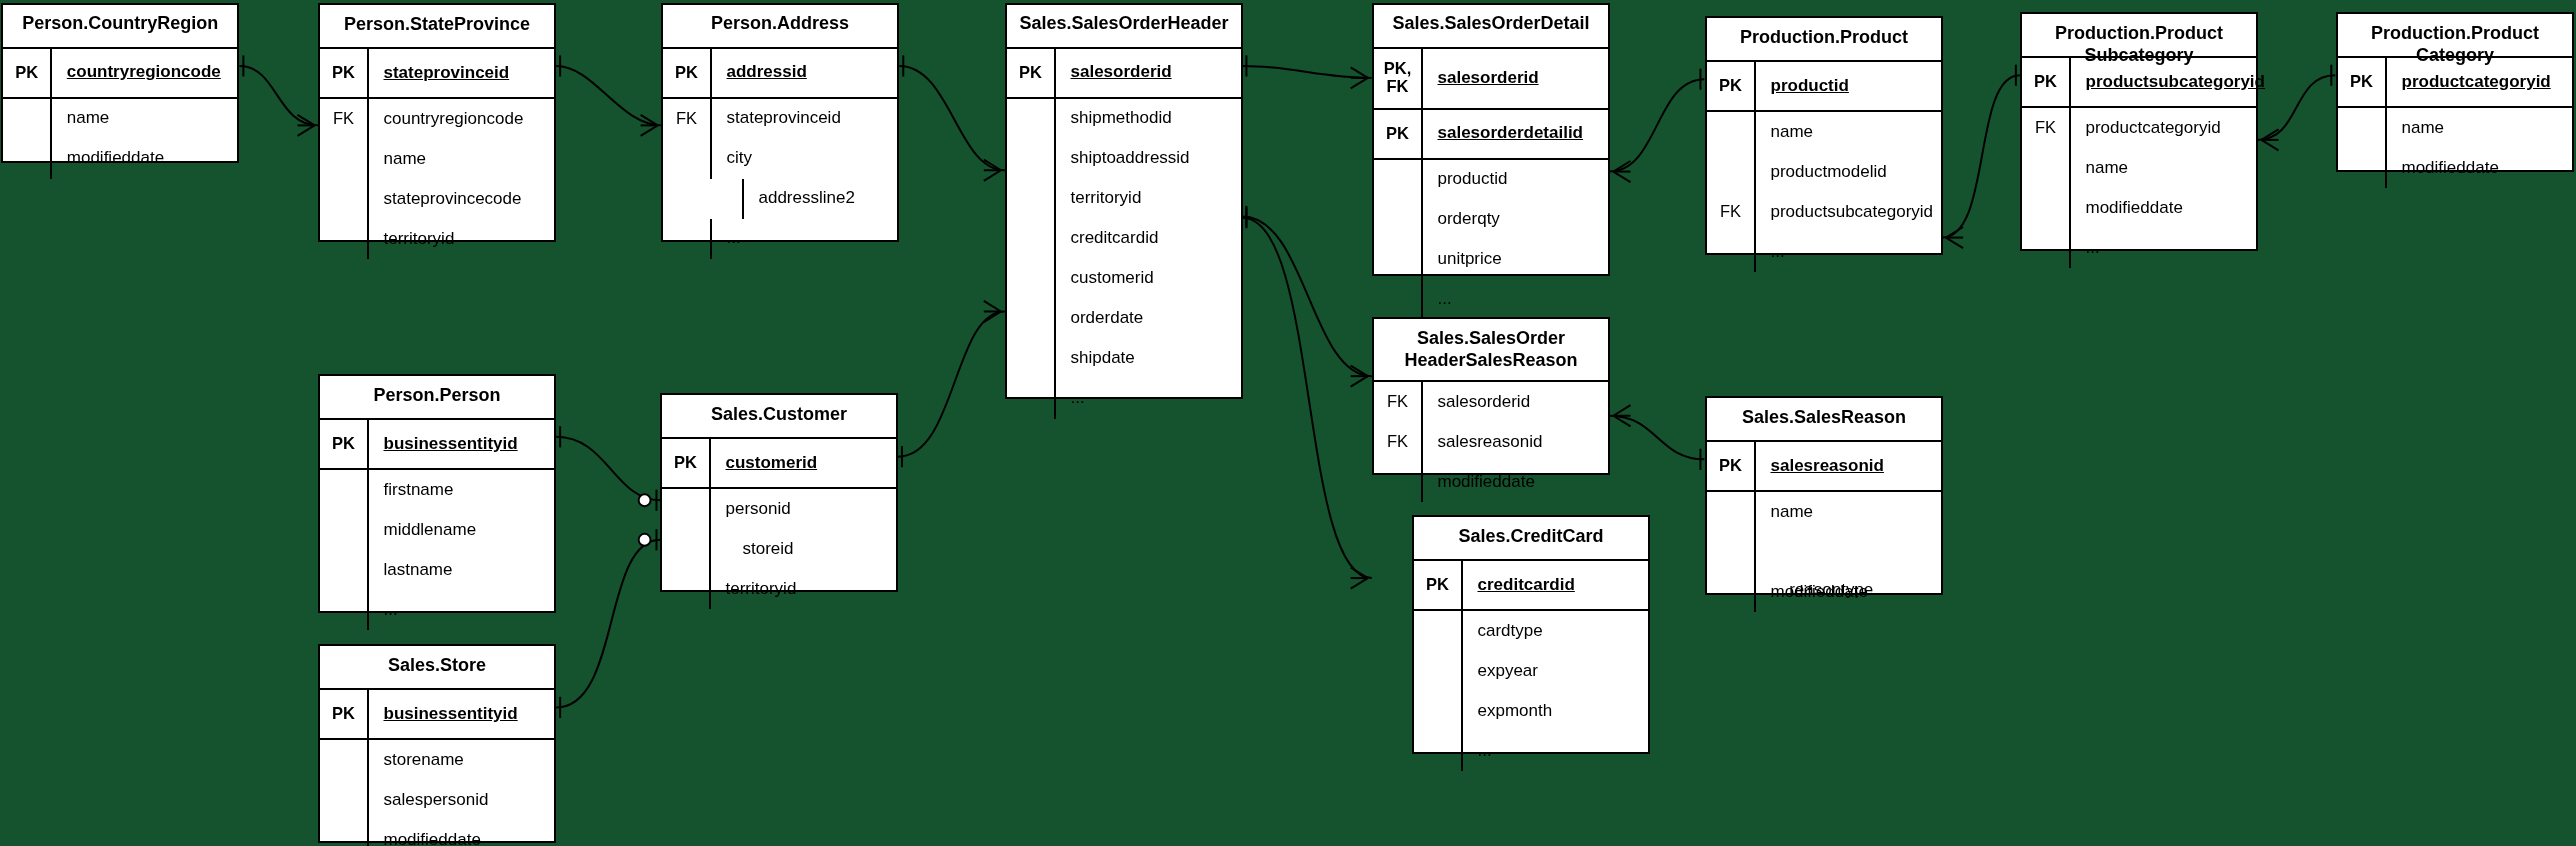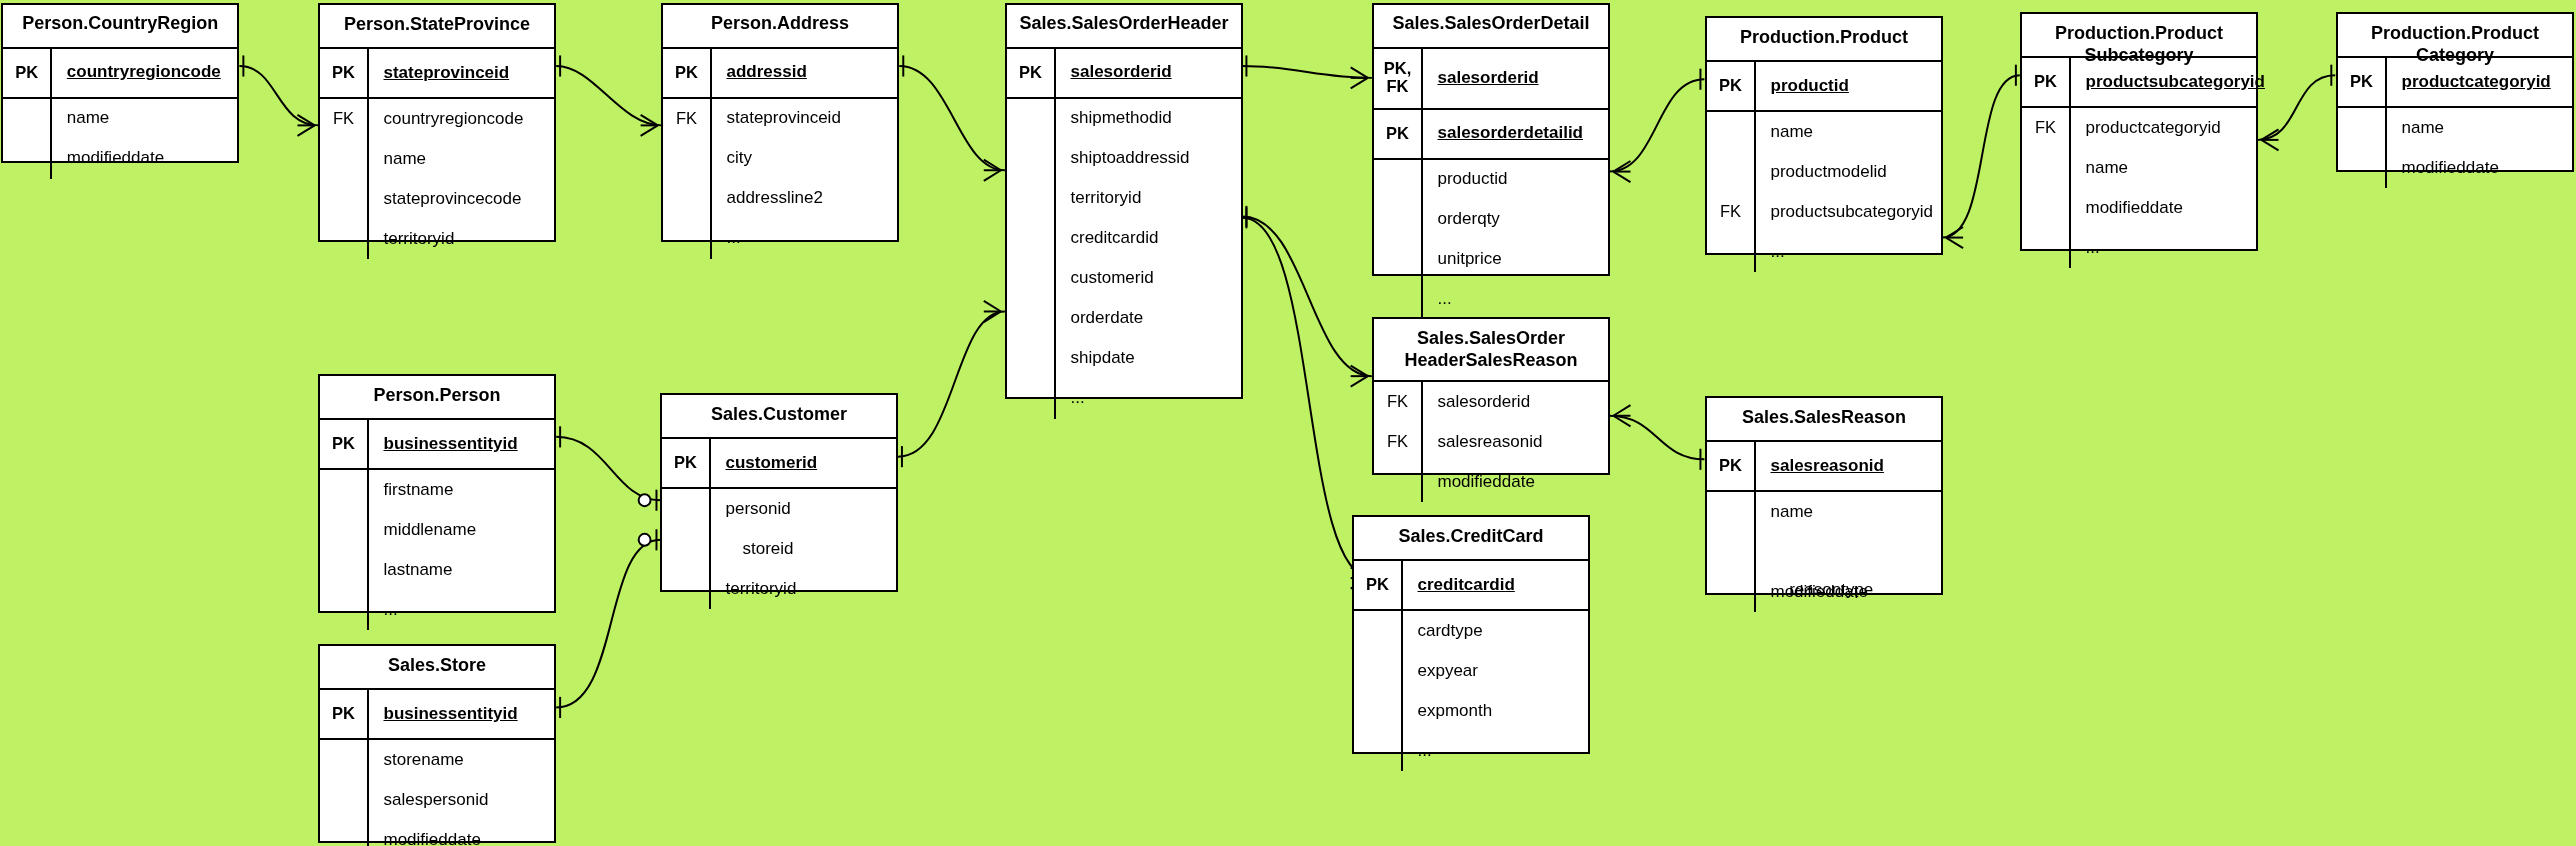--- a/index.html
+++ b/index.html
@@ -4,21 +4,21 @@
 <style>
   html, body {
     margin: 0;
     padding: 0;
     background: #ffffff;
   }
   #canvas {
     position: relative;
     width: 2576px;
     height: 846px;
-    background: #bef264;
+    background: #14532d;
     font-family: "Liberation Sans", sans-serif;
     overflow: hidden;
   }
   #edge-layer {
     position: absolute;
     left: 0;
     top: 0;
     width: 2576px;
     height: 846px;
     pointer-events: none;
@@ -290,21 +290,21 @@
         </div>
         <div class="attr-group">
           <div class="attr-row" style="height: 40px;">
             <div class="attr-key fk-only">FK</div>
             <div class="attr-name">stateprovinceid</div>
           </div>
           <div class="attr-row" style="height: 40px;">
             <div class="attr-key"></div>
             <div class="attr-name">city</div>
           </div>
-          <div class="attr-row" style="height: 40px;">
+          <div class="attr-row" style="height: 40px; margin-left: 32px;">
             <div class="attr-key"></div>
             <div class="attr-name">addressline2</div>
           </div>
           <div class="attr-row" style="height: 40px;">
             <div class="attr-key"></div>
             <div class="attr-name">...</div>
           </div>
         </div>
       </div>
       <div class="entity" style="left: 1005px; top: 2.6px; width: 238px; height: 396px;">
@@ -566,21 +566,21 @@
           <div class="attr-row" style="height: 40px; flex-direction: column;">
             <div class="attr-key"></div>
             <div class="attr-name">reasontype</div>
           </div>
           <div class="attr-row" style="height: 40px;">
             <div class="attr-key"></div>
             <div class="attr-name">modifieddate</div>
           </div>
         </div>
       </div>
-      <div class="entity" style="left: 1352px; top: 515px; width: 238px; height: 239px;">
+      <div class="entity" style="left: 1412px; top: 515px; width: 238px; height: 239px;">
         <div class="entity-title" style="min-height: 44px;">Sales.CreditCard</div>
         <div class="attr-group">
           <div class="attr-row" style="height: 48px;">
             <div class="attr-key">PK</div>
             <div class="attr-name pk">creditcardid</div>
           </div>
         </div>
         <div class="attr-group">
           <div class="attr-row" style="height: 40px;">
             <div class="attr-key"></div>

